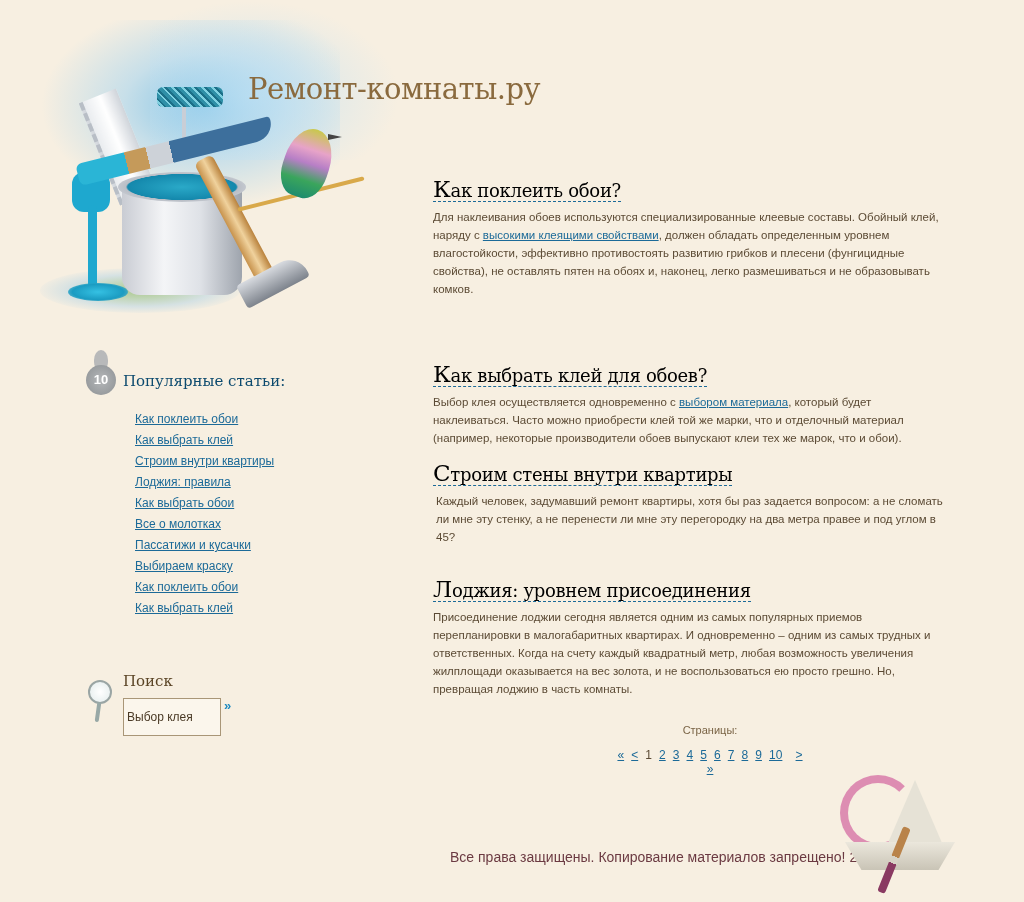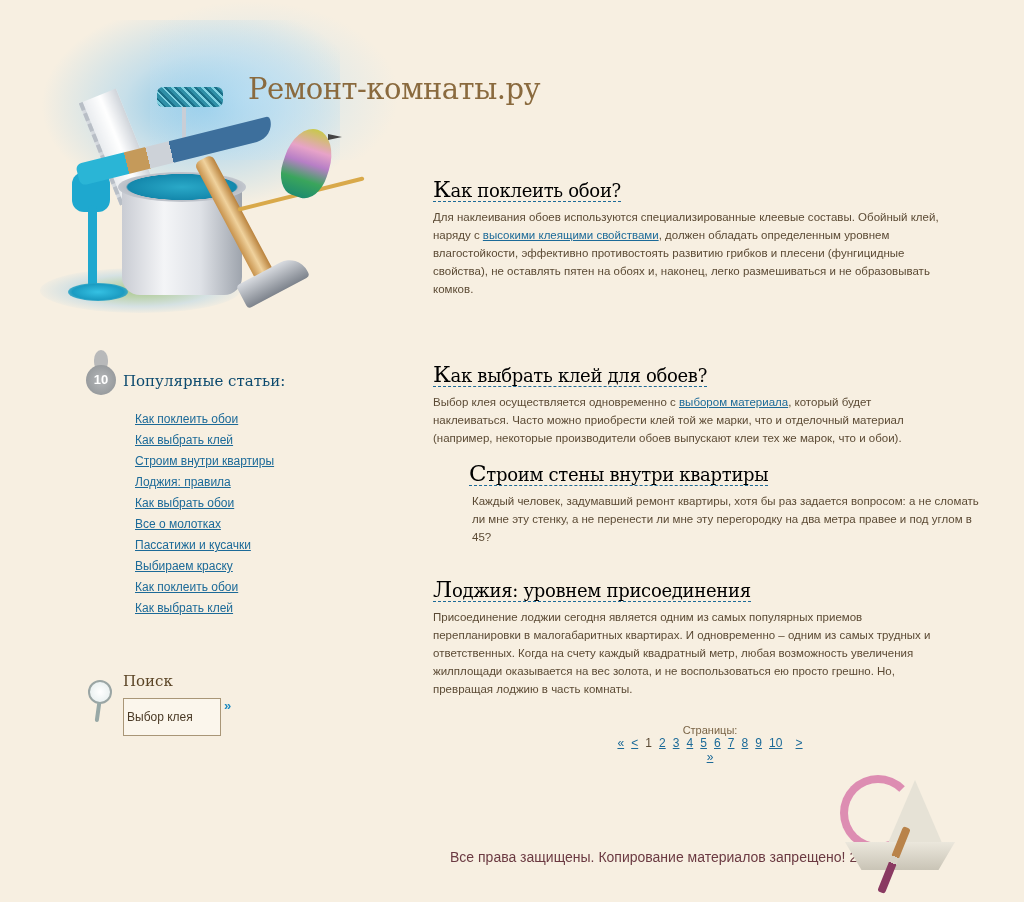--- a/index.html
+++ b/index.html
@@ -78,21 +78,21 @@
   
   .articles { position:absolute; left:433px; top:0; width:520px; }
   .article { position:absolute; left:0; width:520px; }
   .article h2 { margin:0; font:18px "DejaVu Serif","Liberation Serif",serif; color:#1c6a98; font-weight:normal; }
   .article h2 a { color:#000000; text-decoration:none; border-bottom:1px dashed #1c6a98; letter-spacing:-0.3px; }
   .article h2 .cap { font-size:23px; }
   .article p { margin:6px 0 0 0; font-size:11.5px; line-height:18px; color:#5b4a34; }
   .article p a { color:#1c6a98; text-decoration:underline; }
 
   .pager { position:absolute; left:610px; top:724px; width:200px; text-align:center; font-size:11px; }
-  .pager .lbl { color:#7a6446; display:block; margin-bottom:0; }
+  .pager .lbl { color:#7a6446; display:block; margin-bottom:12px; }
   .pager .pages a, .pager .pages span { margin:0 2px; font-size:12px; }
   .pager .pages span { color:#5b4a34; }
 
   .footer { position:absolute; left:450px; top:849px; font-size:14px; color:#6b3a42; white-space:nowrap; }
   .boat { position:absolute; left:835px; top:770px; width:140px; height:125px; }
   .boat .swirl { position:absolute; left:5px; top:5px; width:60px; height:60px; border-radius:50%;
          border:8px solid rgba(200,60,140,.55); border-right-color:transparent; }
   .boat .sail { position:absolute; left:50px; top:10px; width:0; height:0;
          border-left:30px solid transparent; border-right:30px solid transparent; border-bottom:70px solid #e6e2d6; }
   .boat .hull { position:absolute; left:10px; top:72px; width:110px; height:28px;
@@ -157,21 +157,21 @@
 
 <div class="articles">
   <div class="article" style="top:176px;">
     <h2><a href="#"><span class="cap">К</span><span>ак поклеить обои?</span></a></h2>
     <p><span>Для наклеивания обоев используются специализированные клеевые составы. Обойный клей, наряду с </span><a href="#">высокими клеящими свойствами</a><span>, должен обладать определенным уровнем влагостойкости, эффективно противостоять развитию грибков и плесени (фунгицидные свойства), не оставлять пятен на обоях и, наконец, легко размешиваться и не образовывать комков.</span></p>
   </div>
   <div class="article" style="top:333px; width:490px;margin-top:28px;">
     <h2><a href="#"><span class="cap">К</span><span>ак выбрать клей для обоев?</span></a></h2>
     <p><span>Выбор клея осуществляется одновременно с </span><a href="#">выбором материала</a><span>, который будет наклеиваться. Часто можно приобрести клей той же марки, что и отделочный материал (например, некоторые производители обоев выпускают клеи тех же марок, что и обои).</span></p>
   </div>
-  <div class="article" style="top:460px; width:510px;margin-left:36px;">
+  <div class="article" style="top:460px; width:510px;">
     <h2><a href="#"><span class="cap">С</span><span>троим стены внутри квартиры</span></a></h2>
     <p style="padding-left:3px;"><span>Каждый человек, задумавший ремонт квартиры, хотя бы раз задается вопросом: а не сломать ли мне эту стенку, а не перенести ли мне эту перегородку на два метра правее и под углом в 45?</span></p>
   </div>
   <div class="article" style="top:576px;">
     <h2><a href="#"><span class="cap">Л</span><span>оджия: уровнем присоединения</span></a></h2>
     <p><span>Присоединение лоджии сегодня является одним из самых популярных приемов перепланировки в малогабаритных квартирах. И одновременно – одним из самых трудных и ответственных. Когда на счету каждый квадратный метр, любая возможность увеличения жилплощади оказывается на вес золота, и не воспользоваться ею просто грешно. Но, превращая лоджию в часть комнаты.</span></p>
   </div>
 </div>
 
 <div class="pager">

